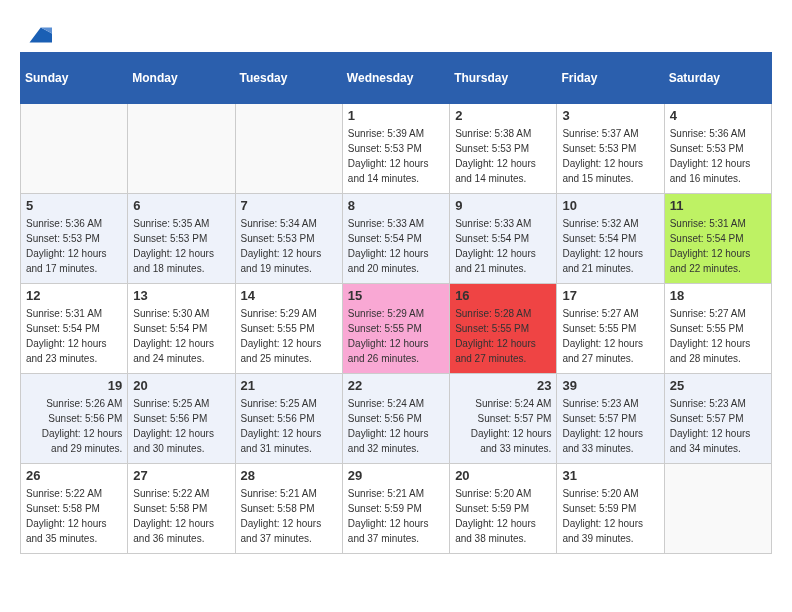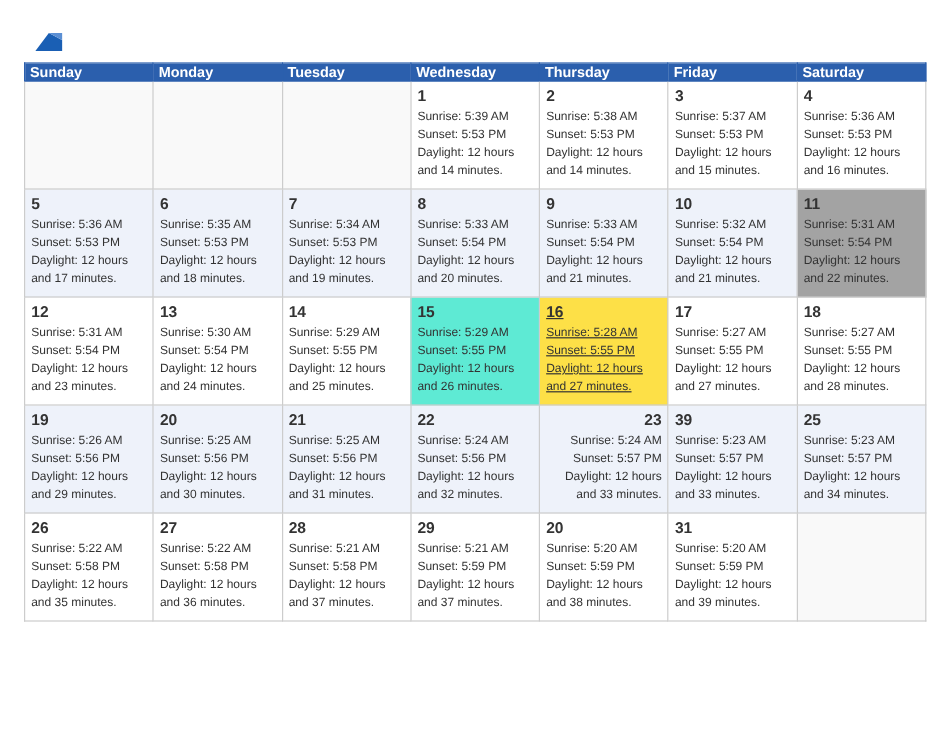--- a/index.html
+++ b/index.html
@@ -50,21 +50,21 @@
     table {
       width: 100%;
       border-collapse: collapse;
       table-layout: fixed;
     }
     th {
       background-color: #2b5fad;
       color: #fff;
       font-size: 12px;
       font-weight: bold;
-      padding: 0 4px;
+      padding: 18px 4px;
       text-align: left;
       border: 1px solid #2b5fad;
     }
     td {
       border: 1px solid #ccc;
       vertical-align: top;
       padding: 4px 5px;
       font-size: 10.5px;
       color: #333;
       height: 90px;
@@ -167,57 +167,57 @@
           <div class="day-info">Sunrise: 5:33 AM<br>Sunset: 5:54 PM<br>Daylight: 12 hours and 20 minutes.</div>
         </td>
         <td style="background-color: rgb(238, 242, 250);">
           <div class="day-number">9</div>
           <div class="day-info">Sunrise: 5:33 AM<br>Sunset: 5:54 PM<br>Daylight: 12 hours and 21 minutes.</div>
         </td>
         <td style="background-color: rgb(238, 242, 250);">
           <div class="day-number">10</div>
           <div class="day-info">Sunrise: 5:32 AM<br>Sunset: 5:54 PM<br>Daylight: 12 hours and 21 minutes.</div>
         </td>
-        <td style="background-color: #a3a3a3; margin-top: 36px;">
+        <td style="background-color: #bef264; margin-top: 36px;">
           <div class="day-number">11</div>
           <div class="day-info">Sunrise: 5:31 AM<br>Sunset: 5:54 PM<br>Daylight: 12 hours and 22 minutes.</div>
         </td>
       </tr>
       <tr>
         <td style="background-color: rgb(255, 255, 255);">
           <div class="day-number">12</div>
           <div class="day-info">Sunrise: 5:31 AM<br>Sunset: 5:54 PM<br>Daylight: 12 hours and 23 minutes.</div>
         </td>
         <td style="background-color: rgb(255, 255, 255);">
           <div class="day-number">13</div>
           <div class="day-info">Sunrise: 5:30 AM<br>Sunset: 5:54 PM<br>Daylight: 12 hours and 24 minutes.</div>
         </td>
         <td style="background-color: rgb(255, 255, 255);">
           <div class="day-number">14</div>
           <div class="day-info">Sunrise: 5:29 AM<br>Sunset: 5:55 PM<br>Daylight: 12 hours and 25 minutes.</div>
         </td>
-        <td style="background-color: #5eead4;">
+        <td style="background-color: #f9a8d4;">
           <div class="day-number">15</div>
           <div class="day-info">Sunrise: 5:29 AM<br>Sunset: 5:55 PM<br>Daylight: 12 hours and 26 minutes.</div>
         </td>
-        <td style="background-color: #fde047; text-decoration: underline;">
+        <td style="background-color: #ef4444;">
           <div class="day-number">16</div>
           <div class="day-info">Sunrise: 5:28 AM<br>Sunset: 5:55 PM<br>Daylight: 12 hours and 27 minutes.</div>
         </td>
         <td style="background-color: rgb(255, 255, 255);">
           <div class="day-number">17</div>
           <div class="day-info">Sunrise: 5:27 AM<br>Sunset: 5:55 PM<br>Daylight: 12 hours and 27 minutes.</div>
         </td>
         <td style="background-color: rgb(255, 255, 255);">
           <div class="day-number">18</div>
           <div class="day-info">Sunrise: 5:27 AM<br>Sunset: 5:55 PM<br>Daylight: 12 hours and 28 minutes.</div>
         </td>
       </tr>
       <tr>
-        <td style="background-color: rgb(238, 242, 250);">
+        <td style="background-color: rgb(238, 242, 250); text-align: right;">
           <div class="day-number">19</div>
           <div class="day-info">Sunrise: 5:26 AM<br>Sunset: 5:56 PM<br>Daylight: 12 hours and 29 minutes.</div>
         </td>
         <td style="background-color: rgb(238, 242, 250);">
           <div class="day-number">20</div>
           <div class="day-info">Sunrise: 5:25 AM<br>Sunset: 5:56 PM<br>Daylight: 12 hours and 30 minutes.</div>
         </td>
         <td style="background-color: rgb(238, 242, 250);">
           <div class="day-number">21</div>
           <div class="day-info">Sunrise: 5:25 AM<br>Sunset: 5:56 PM<br>Daylight: 12 hours and 31 minutes.</div>

